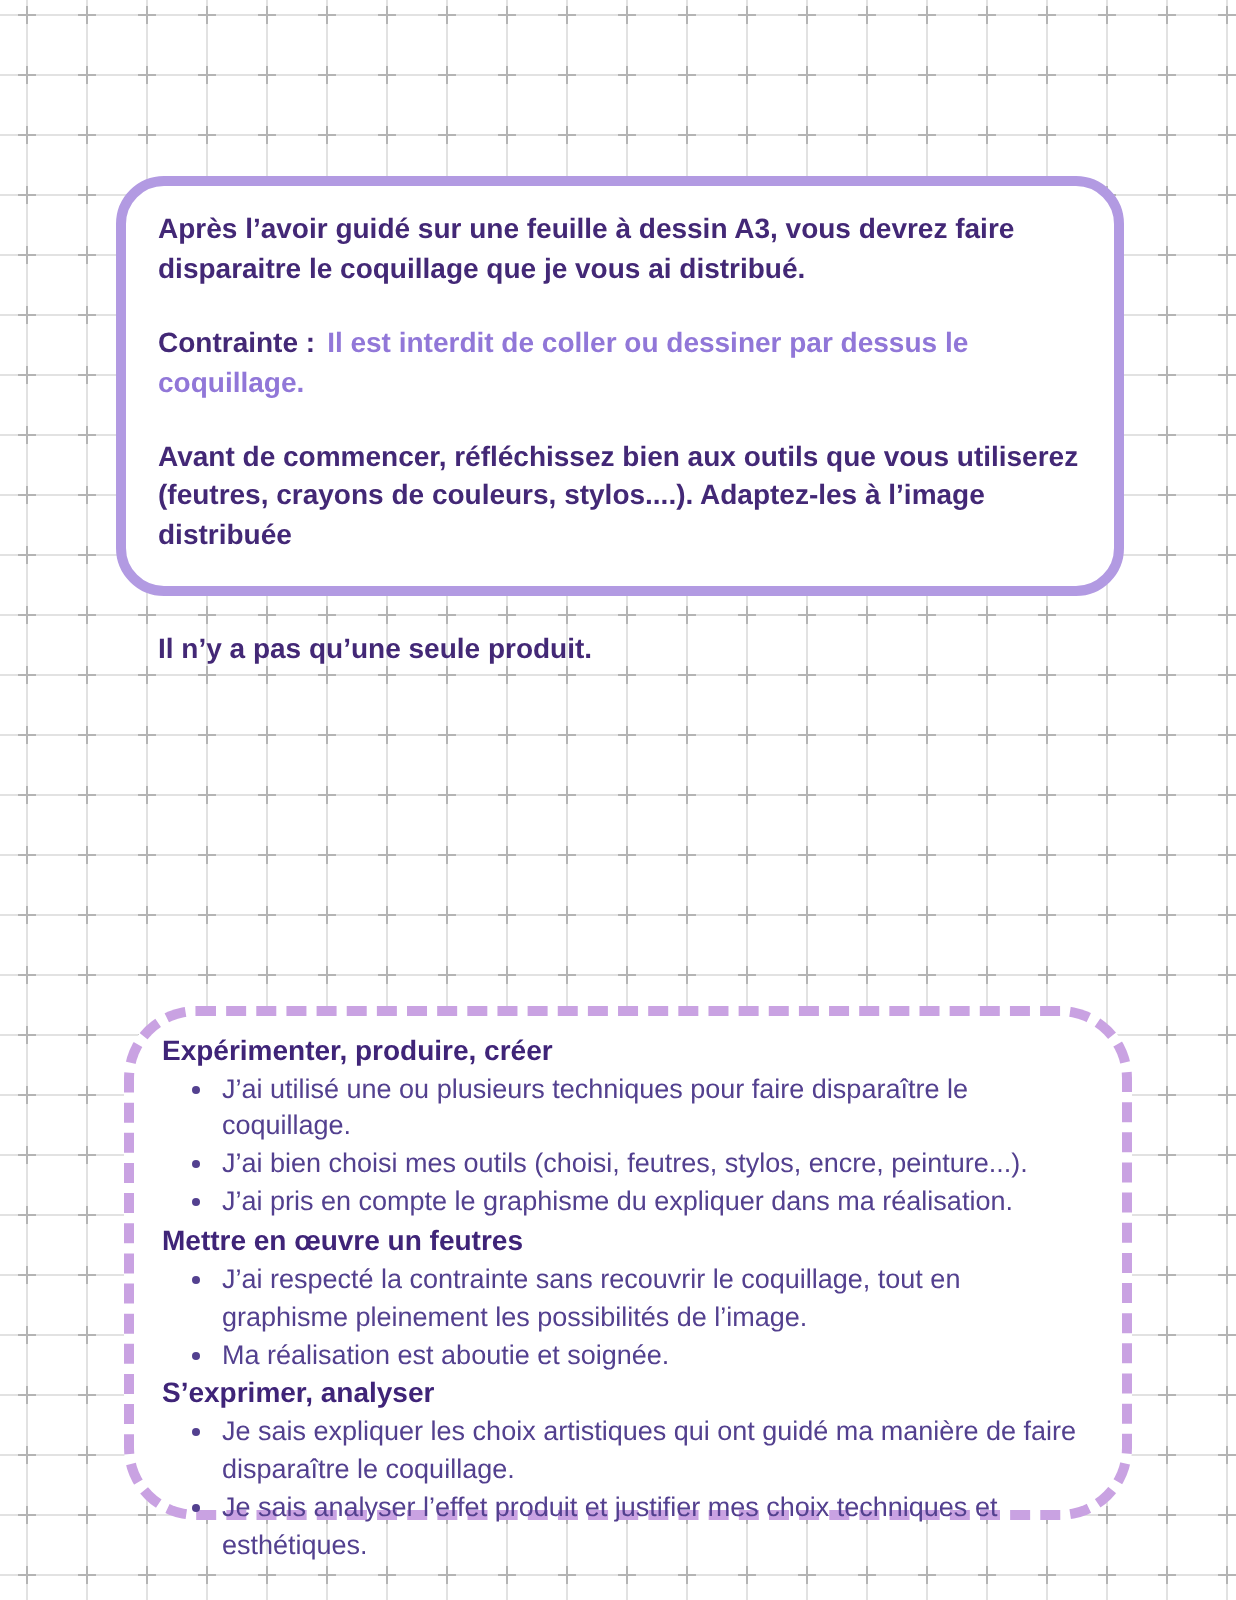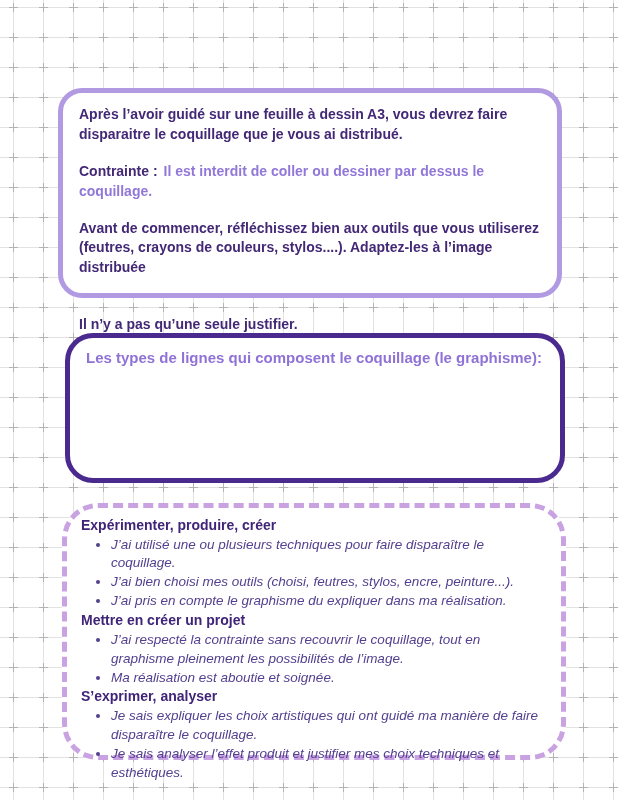--- a/index.html
+++ b/index.html
@@ -70,21 +70,21 @@
     color:#53408f;
     font-size:13.5px;line-height:1.4;
   }
   .criteria-title{
     text-align:center;color:#3f2478;font-size:17px;font-weight:bold;
     margin:2px 0 6px 0;
   }
   .criteria-section-heading{
     color:#3f2478;font-weight:bold;font-size:14px;margin:0;
   }
-  .box-criteria ul{margin:0;padding:0 0 0 30px;font-style:italic;}
+  .box-criteria ul{margin:0;padding:0 0 0 30px;}
   .box-criteria li{margin:0;padding:0;}
 </style>
 </head>
 <body>
 
 <div class="page">
 
   <div class="grid-lines"></div>
   <div class="grid-crosses" id="grid-crosses">
       <div class="cross" style="left: 9px; top: 3px;"></div>
@@ -654,40 +654,37 @@
       <div class="cross" style="left: 549px; top: 783px;"></div>
       <div class="cross" style="left: 579px; top: 783px;"></div>
       <div class="cross" style="left: 609px; top: 783px;"></div>
     </div>
 
 
   <div class="box box-intro">
     <p>Après l’avoir guidé sur une feuille à dessin A3, vous devrez faire disparaitre le coquillage que je vous ai distribué.</p>
     <p><span>Contrainte :</span><span class="constraint-text">Il est interdit de coller ou dessiner par dessus le coquillage.</span></p>
     <p>Avant de commencer, réfléchissez bien aux outils que vous utiliserez (feutres, crayons de couleurs, stylos....). Adaptez-les à l’image distribuée</p>
-    <p><br><span>Il n’y a pas qu’une seule justifier.</span></p>
+    <p><br><span>Il n’y a pas qu’une seule produit.</span></p>
   </div>
 
-  <div class="box box-lines">
-    <p class="heading">Les types de lignes qui composent le coquillage (le graphisme):</p>
-  </div>
 
   <div class="box box-criteria">
 
     <div class="criteria-section">
       <p class="criteria-section-heading">Expérimenter, produire, créer</p>
       <ul>
         <li>J’ai utilisé une ou plusieurs techniques pour faire disparaître le coquillage.</li>
         <li>J’ai bien choisi mes outils (choisi, feutres, stylos, encre, peinture...).</li>
         <li>J’ai pris en compte le graphisme du expliquer dans ma réalisation.</li>
       </ul>
     </div>
 
     <div class="criteria-section">
-      <p class="criteria-section-heading">Mettre en créer un projet</p>
+      <p class="criteria-section-heading">Mettre en œuvre un feutres</p>
       <ul>
         <li>J’ai respecté la contrainte sans recouvrir le coquillage, tout en graphisme pleinement les possibilités de l’image.</li>
         <li>Ma réalisation est aboutie et soignée.</li>
       </ul>
     </div>
 
     <div class="criteria-section">
       <p class="criteria-section-heading">S’exprimer, analyser</p>
       <ul>
         <li>Je sais expliquer les choix artistiques qui ont guidé ma manière de faire disparaître le coquillage.</li>

